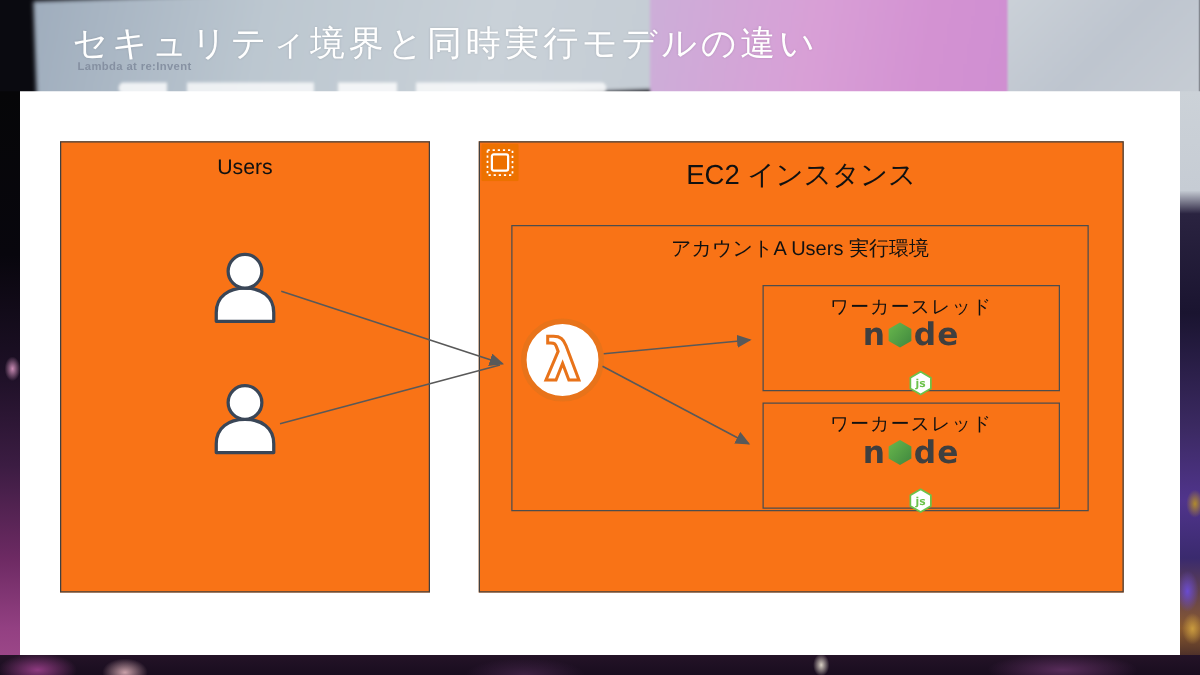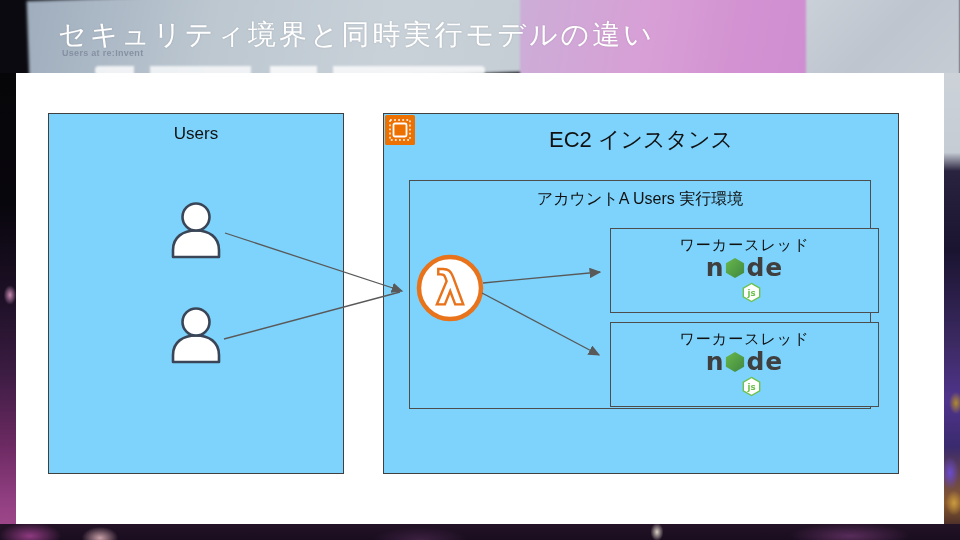--- a/index.html
+++ b/index.html
@@ -44,25 +44,25 @@
       linear-gradient(#241327 0%,#190d1f 100%);}
 
   
   .slide-title{left:30px;top:16px;color:#fff;font-size:28px;font-weight:500;
     letter-spacing:3px;white-space:nowrap;text-shadow:0 0 2px rgba(0,0,0,.15);padding-left:28px;}
 
   
   .panel{left:16px;top:73px;width:928px;height:451px;background:#ffffff;}
 
   
-  .dbox{position:absolute;border:1.5px solid #404040;background:#7dd3fc;box-sizing:border-box;}
+  .dbox{position:absolute;border:1.5px solid #404040;background:#f97316;box-sizing:border-box;}
   .users-box{left:48px;top:113px;width:296px;height:361px;}
   .ec2-box{left:383px;top:113px;width:516px;height:361px;}
   .env-box{left:409px;top:180px;width:462px;height:229px;border-width:1px;border-color:#4d4d4d;}
-  .worker-box{border-width:1px;border-color:#4d4d4d;left:610px;width:269px;height:85px;}
+  .worker-box{border-width:1px;border-color:#4d4d4d;left:610px;width:238px;height:85px;}
   .worker-1{top:228px;}
   .worker-2{top:322px;}
   .box-label{position:absolute;left:0;right:0;text-align:center;color:#111;}
   .users-label{top:10px;font-size:17px;}
   .ec2-label{top:11px;font-size:22px;}
   .env-label{top:8px;font-size:16px;}
   .worker-label{top:7px;font-size:15px;letter-spacing:1px;}
 
   
   .ec2-icon{left:385px;top:115px;width:30px;height:30px;}
@@ -71,31 +71,31 @@
   .lambda-icon{left:414px;top:252px;width:72px;height:72px;}
 
   
   .wires{left:0;top:0;width:960px;height:540px;pointer-events:none;}
 
   
   .node-logo{position:absolute;left:0;right:0;top:26px;display:flex;align-items:center;
     justify-content:center;gap:1px;}
   .nl-letter{font-family:"DejaVu Sans","Liberation Sans",sans-serif;font-weight:800;
     font-size:25px;color:#3f3f3f;letter-spacing:1px;line-height:1;}
-  .node-badge{position:absolute;left:0;right:0;top:53px;display:flex;justify-content:center;}
+  .node-badge{position:absolute;left:0;right:0;top:67px;display:flex;justify-content:center;}
   .node-badge svg{margin-left:14px;}
 </style>
 </head>
 <body>
 
 <div class="abs bg-base"></div>
 <div class="abs bg-screen-left"></div>
 <div class="abs bg-pink"></div>
 <div class="abs bg-screen-right"></div>
-<div class="abs bg-caption">Users at re:Invent</div>
+<div class="abs bg-caption">Lambda at re:Invent</div>
 <div class="abs bg-fragment"></div>
 <div class="abs bg-left-strip"></div>
 <div class="abs bg-right-strip"></div>
 <div class="abs bg-bottom"></div>
 
 <div class="abs slide-title">セキュリティ境界と同時実行モデルの違い</div>
 
 <div class="abs panel"></div>
 
 <div class="dbox users-box">

